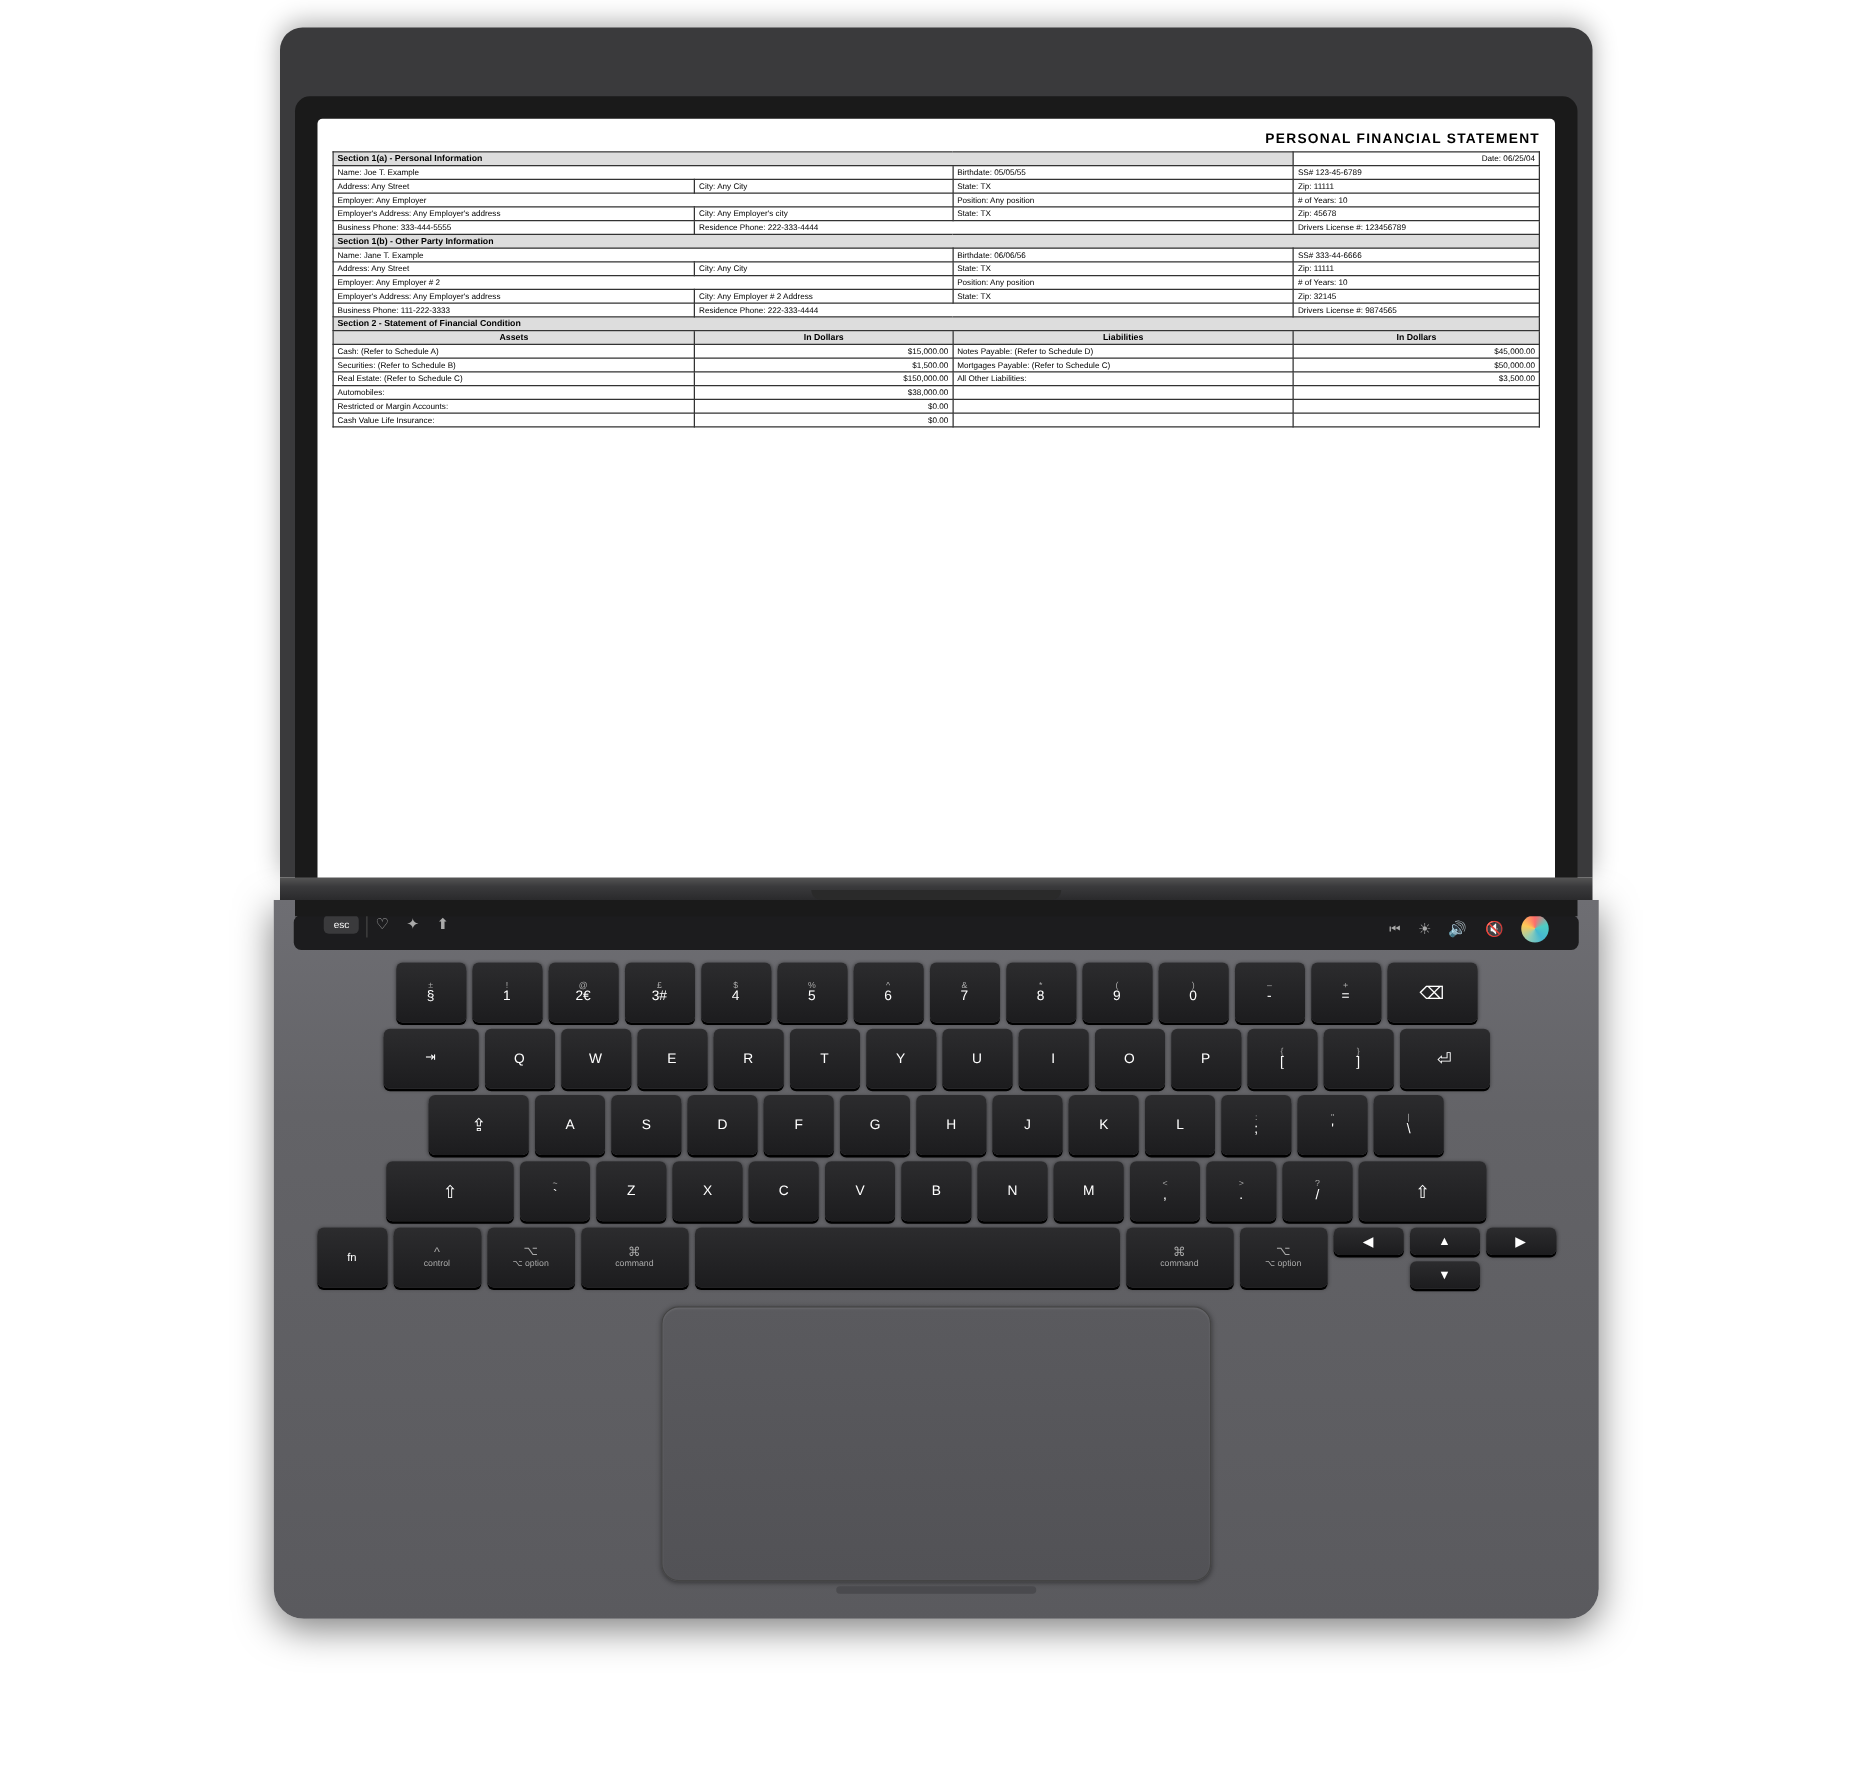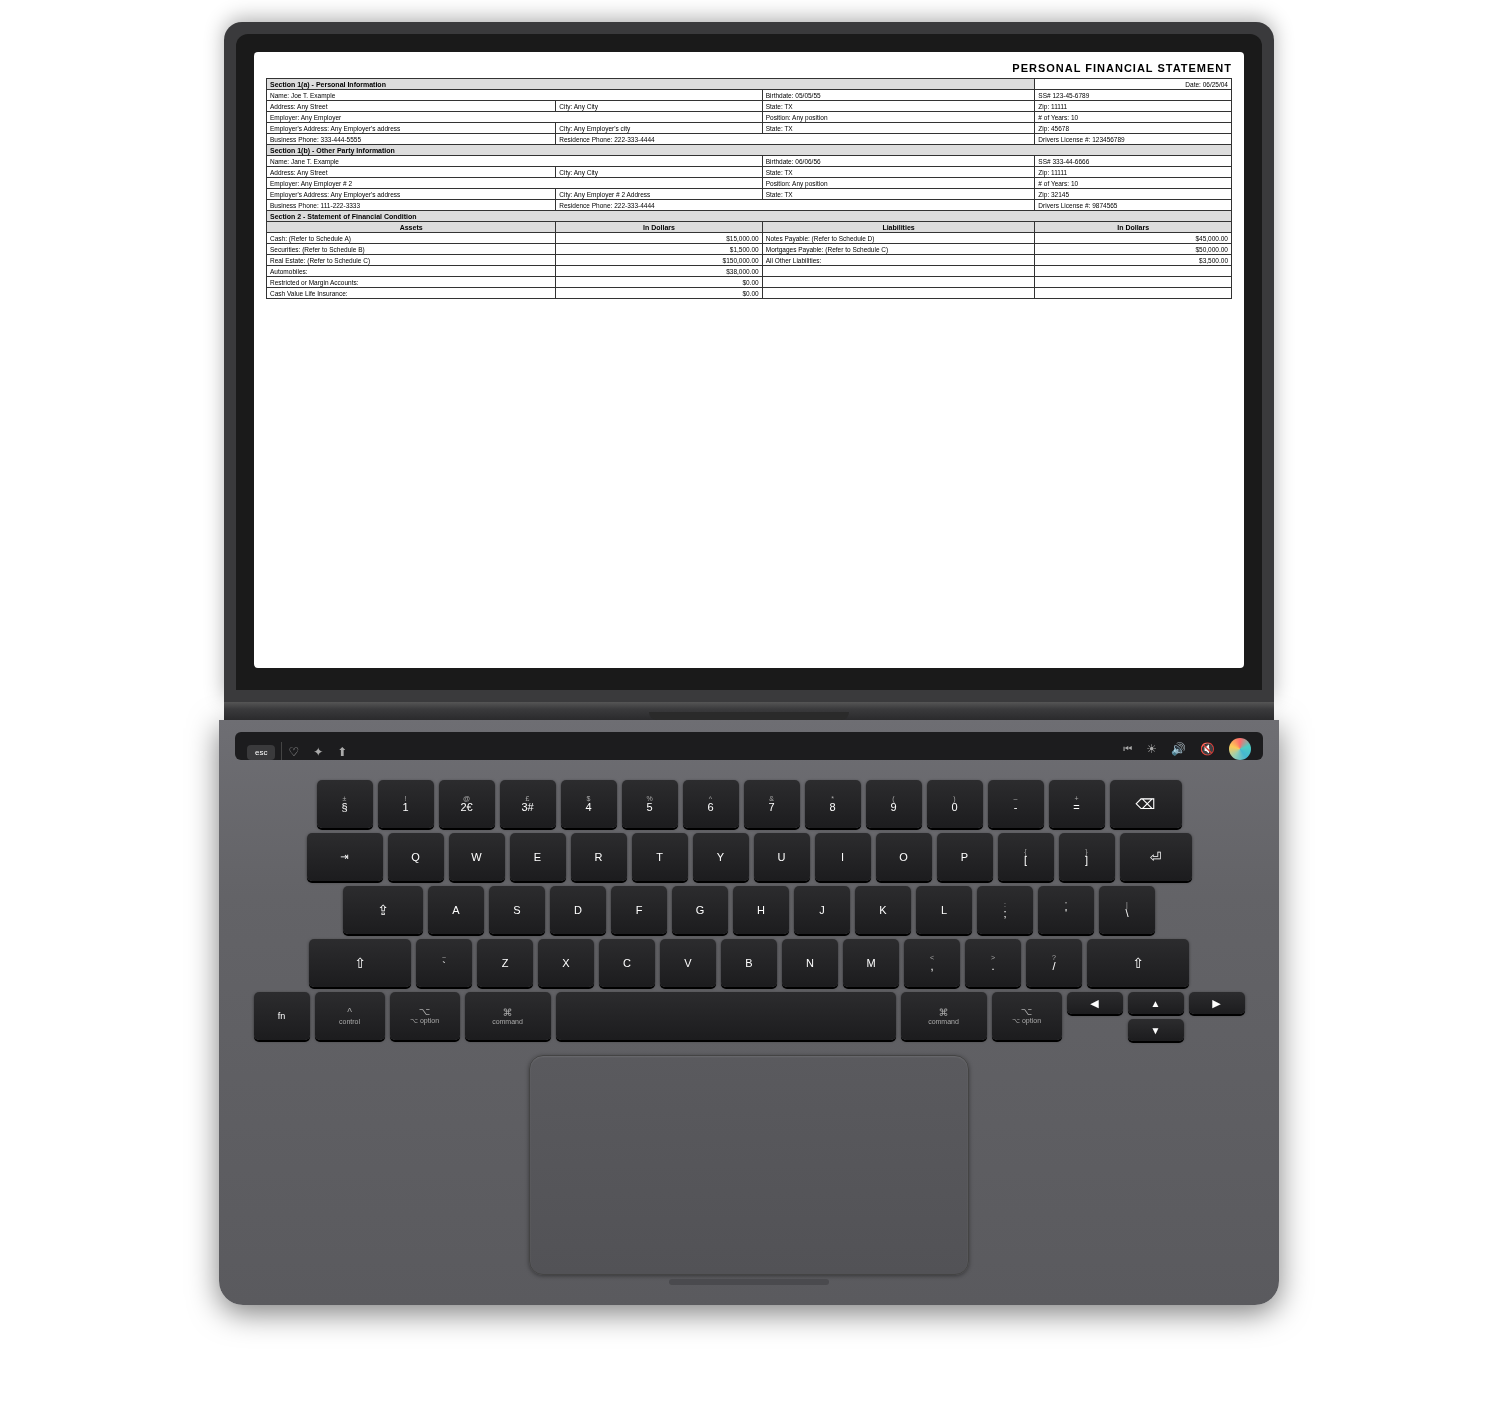--- a/index.html
+++ b/index.html
@@ -35,20 +35,21 @@
 
     .screen-bezel {
       width: 100%;
       height: 100%;
       background: #1a1a1a;
       border-radius: 12px 12px 0 0;
       padding: 18px 18px 22px 18px;
       display: flex;
       align-items: center;
       justify-content: center;
+      margin-top: 43px;
     }
 
     .screen-display {
       width: 100%;
       height: 100%;
       background: #ffffff;
       border-radius: 4px;
       overflow: hidden;
       font-family: Arial, sans-serif;
       font-size: 7.5px;
@@ -124,24 +125,24 @@
       padding: 12px 16px 20px 16px;
       box-shadow: 0 8px 30px rgba(0,0,0,0.5);
     }
 
     
     .touch-bar {
       width: 100%;
       height: 28px;
       background: #1c1c1e;
       border-radius: 6px;
-      margin-bottom: 16px;
-      display: flex;
-      align-items: flex-end;
-      padding: 0 12px;
+      margin-bottom: 6px;
+      display: flex;
+      align-items: flex-start;
+      padding: 0 24px;
       gap: 6px;
     }
 
     .touch-bar-esc {
       background: #3a3a3c;
       color: #fff;
       font-size: 8px;
       padding: 3px 8px;
       border-radius: 4px;
       font-family: Arial, sans-serif;

